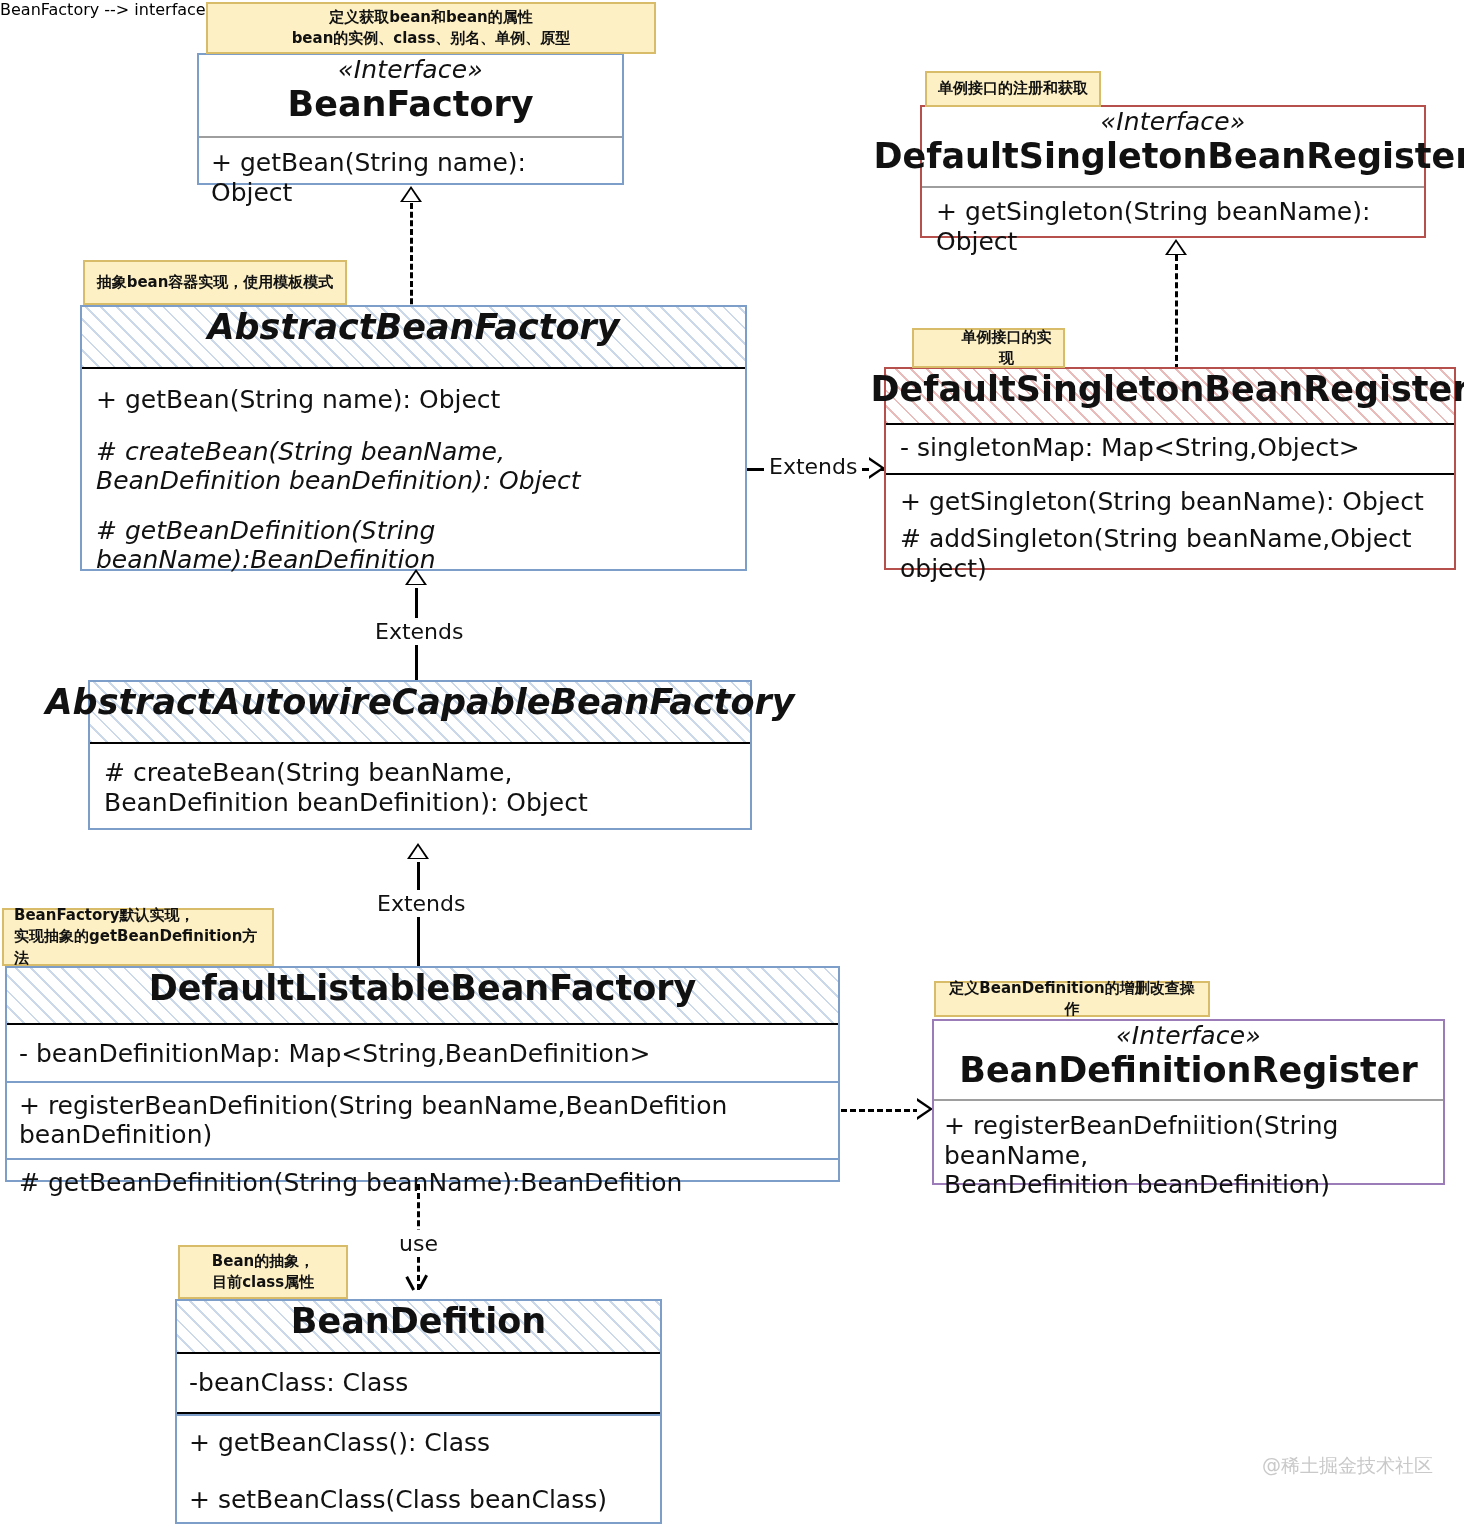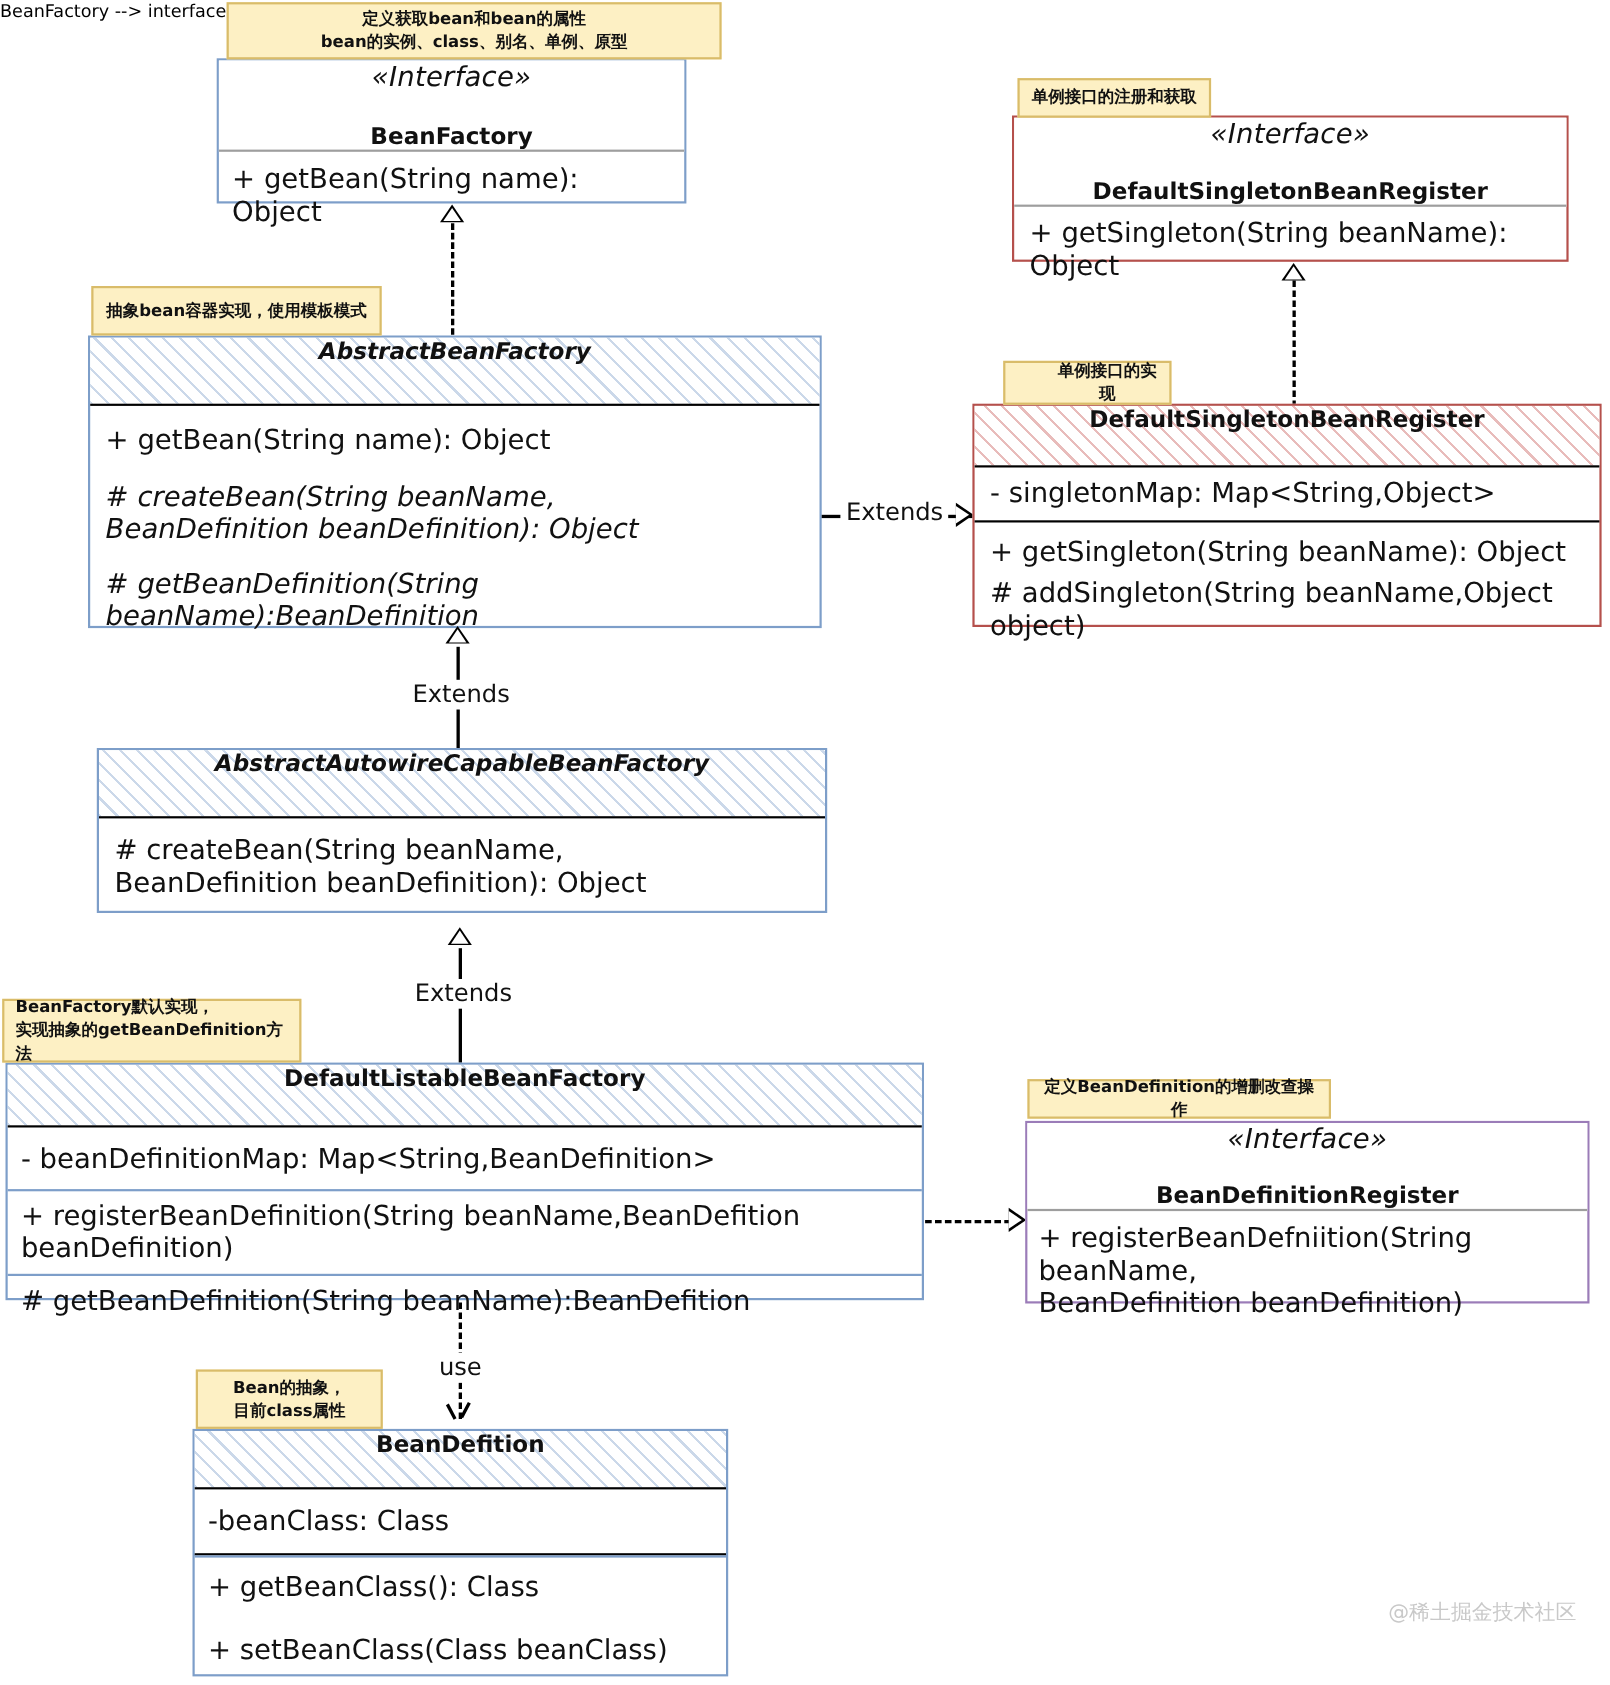--- a/index.html
+++ b/index.html
@@ -6,21 +6,21 @@
   body{
     font-family:"DejaVu Sans","Liberation Sans",sans-serif;
     width:1464px;height:1532px;position:relative;overflow:hidden;
   }
   #canvas{position:absolute;left:0;top:0;width:1464px;height:1532px;}
 
   
   .uml{position:absolute;box-sizing:border-box;background:#ffffff;}
   .uml .hdr{
     box-sizing:border-box;text-align:center;
-    display:flex;flex-direction:column;align-items:center;justify-content:space-between;
+    display:flex;flex-direction:column;align-items:center;justify-content:flex-start;
   }
   .uml .sec{box-sizing:border-box;}
   .uml .row{box-sizing:border-box;white-space:pre-line;}
 
   
   .blue{border:2px solid #7d9ec9;}
   .blue .hdr{
     border-bottom:2px solid #000000;
     background-color:#ffffff;
     background-image:repeating-linear-gradient(45deg,
@@ -48,21 +48,21 @@
        rgba(205,106,104,.45) 0px, rgba(205,106,104,.45) 2px,
        rgba(205,106,104,0) 2px, rgba(205,106,104,0) 11px);
   }
   .red .sec{border-top:2px solid #000000;}
 
   
   .iface-purple{border:2px solid #9b7cb8;}
   .iface-purple .hdr{border-bottom:2px solid #9e9e9e;background:#ffffff;}
 
   .stereo{font-style:italic;font-size:25px;color:#111;letter-spacing:.2px;}
-  .cname{font-weight:bold;font-size:21px;color:#111;}
+  .cname{font-weight:bold;font-size:35px;color:#111;}
   .cname.ital{font-style:italic;}
   .member{font-size:25px;color:#111;line-height:1.18;}
   .member.ital{font-style:italic;}
 
   
   .note{
     position:absolute;box-sizing:border-box;
     background:#fdf0c4;border:2px solid #d9bc6a;
     font-size:15px;font-weight:bold;color:#111;line-height:1.42;
     display:flex;align-items:center;justify-content:center;text-align:center;

